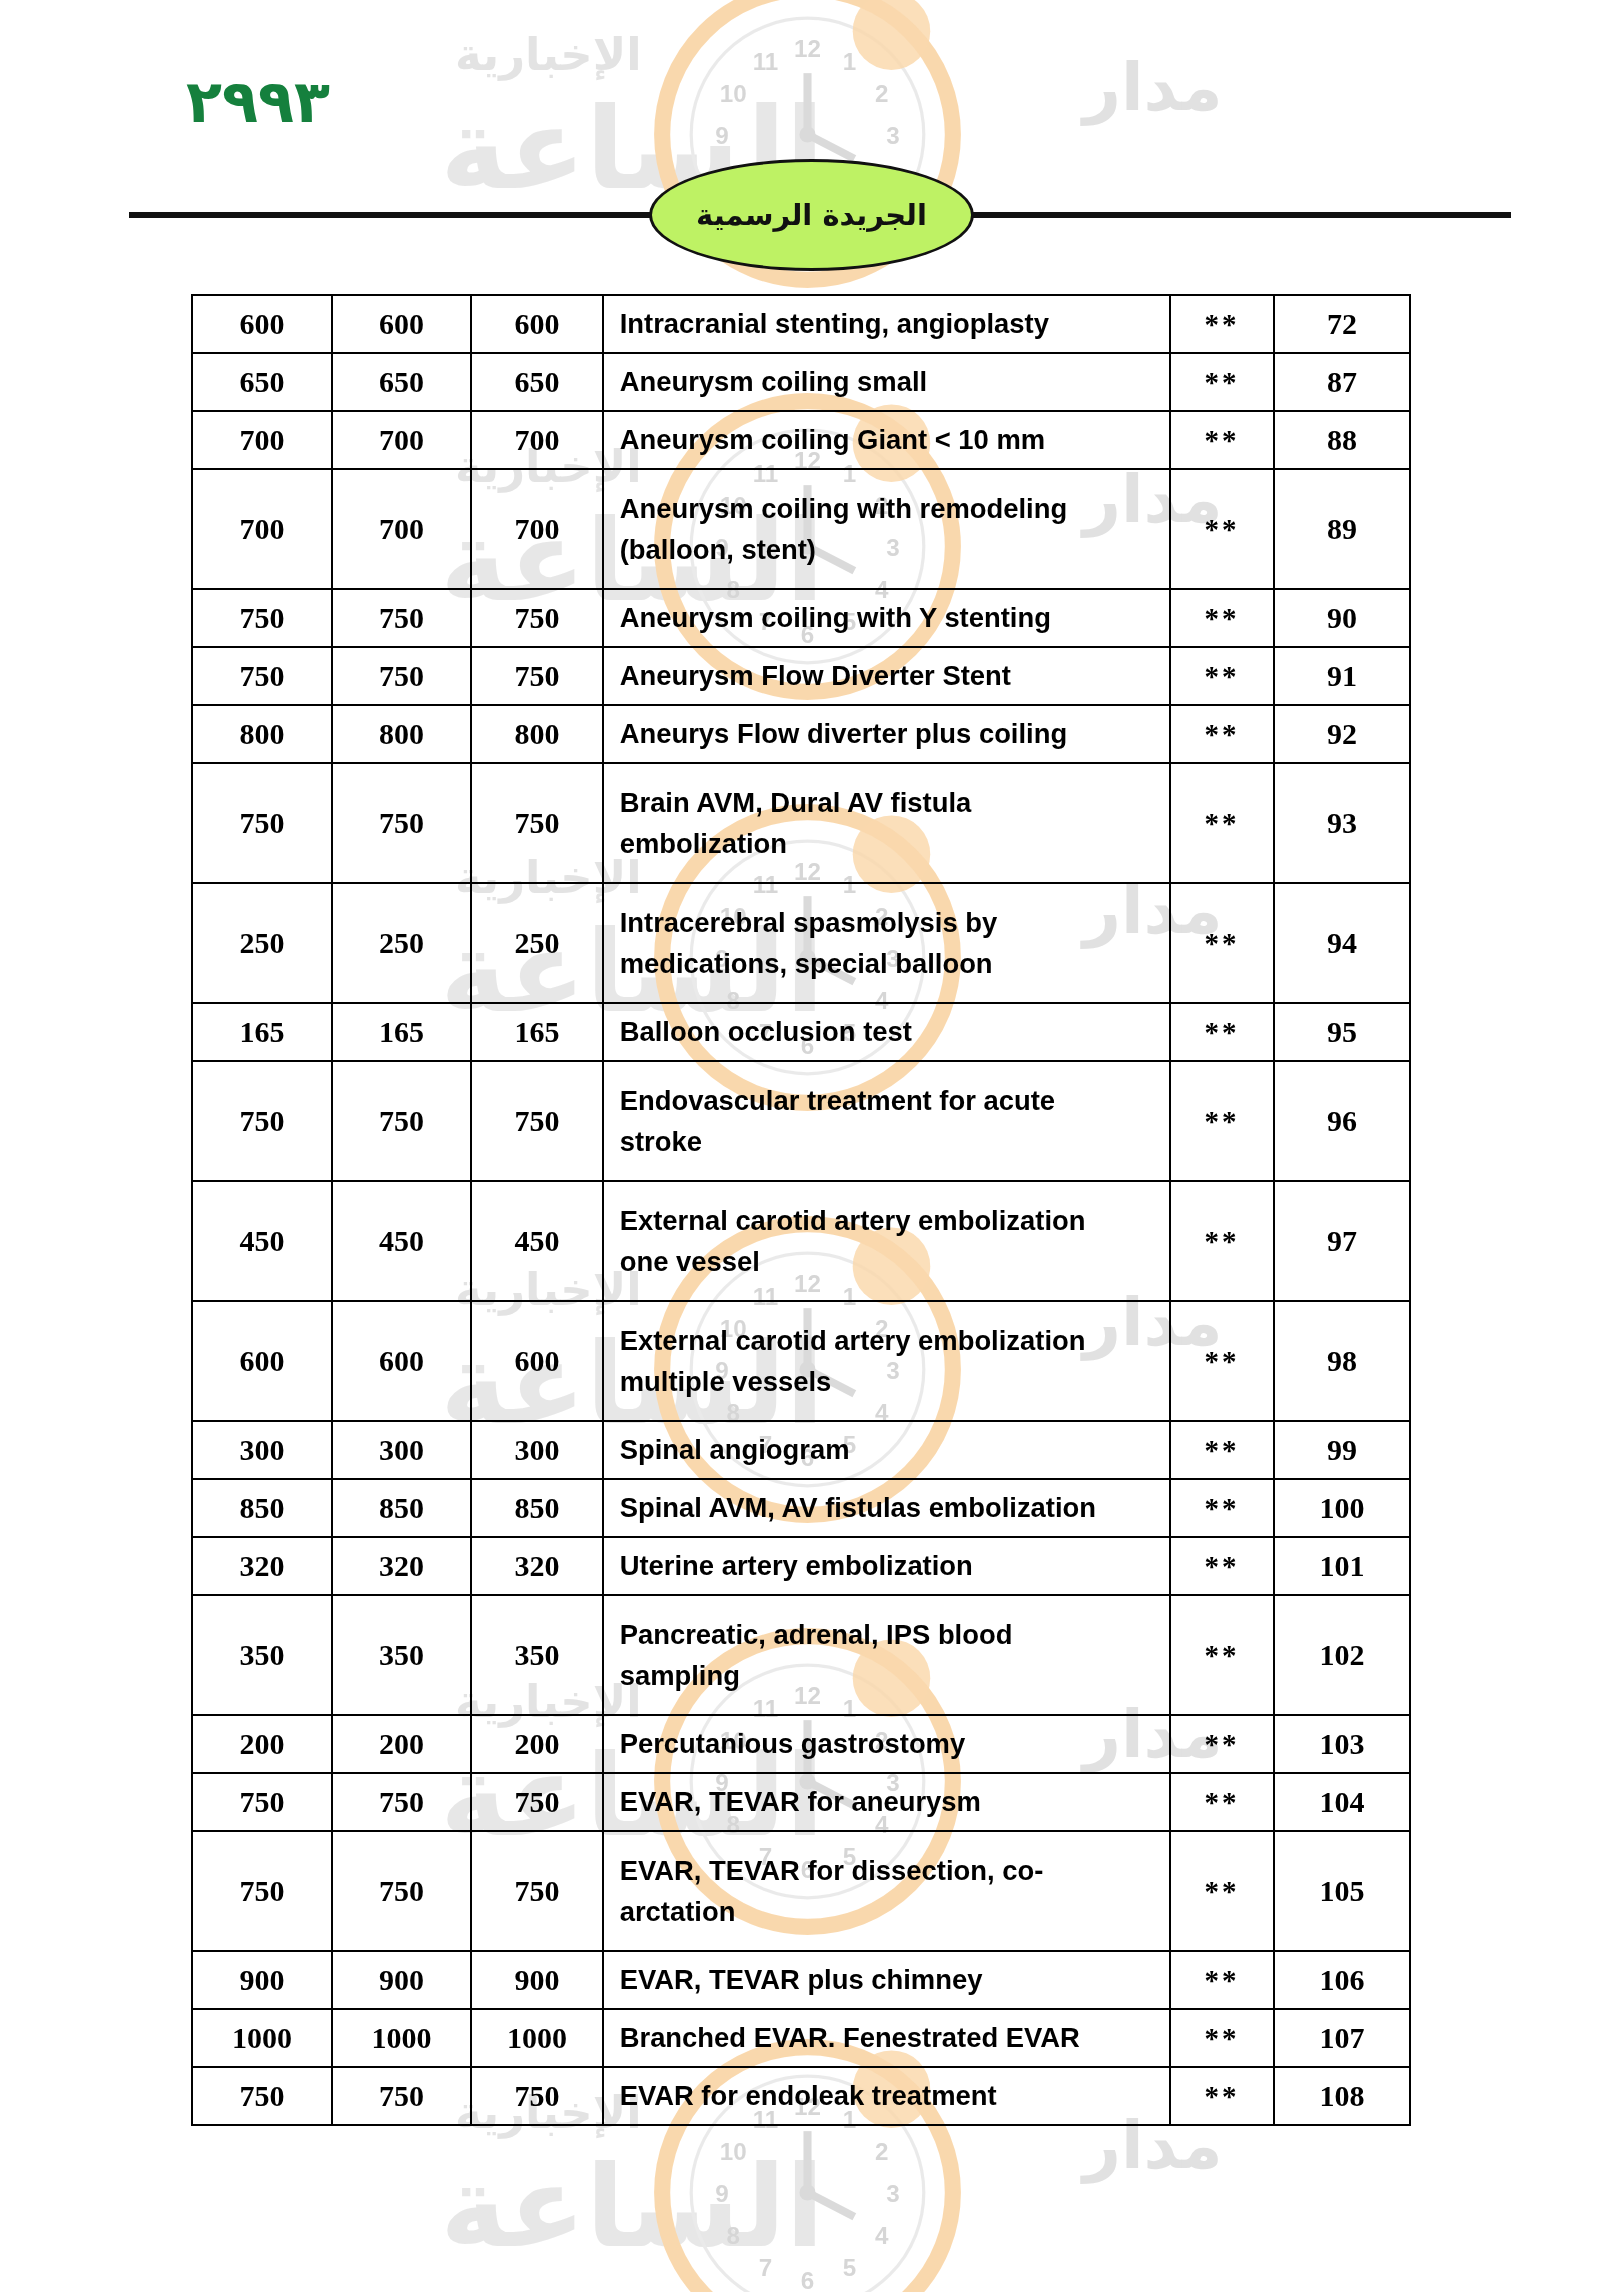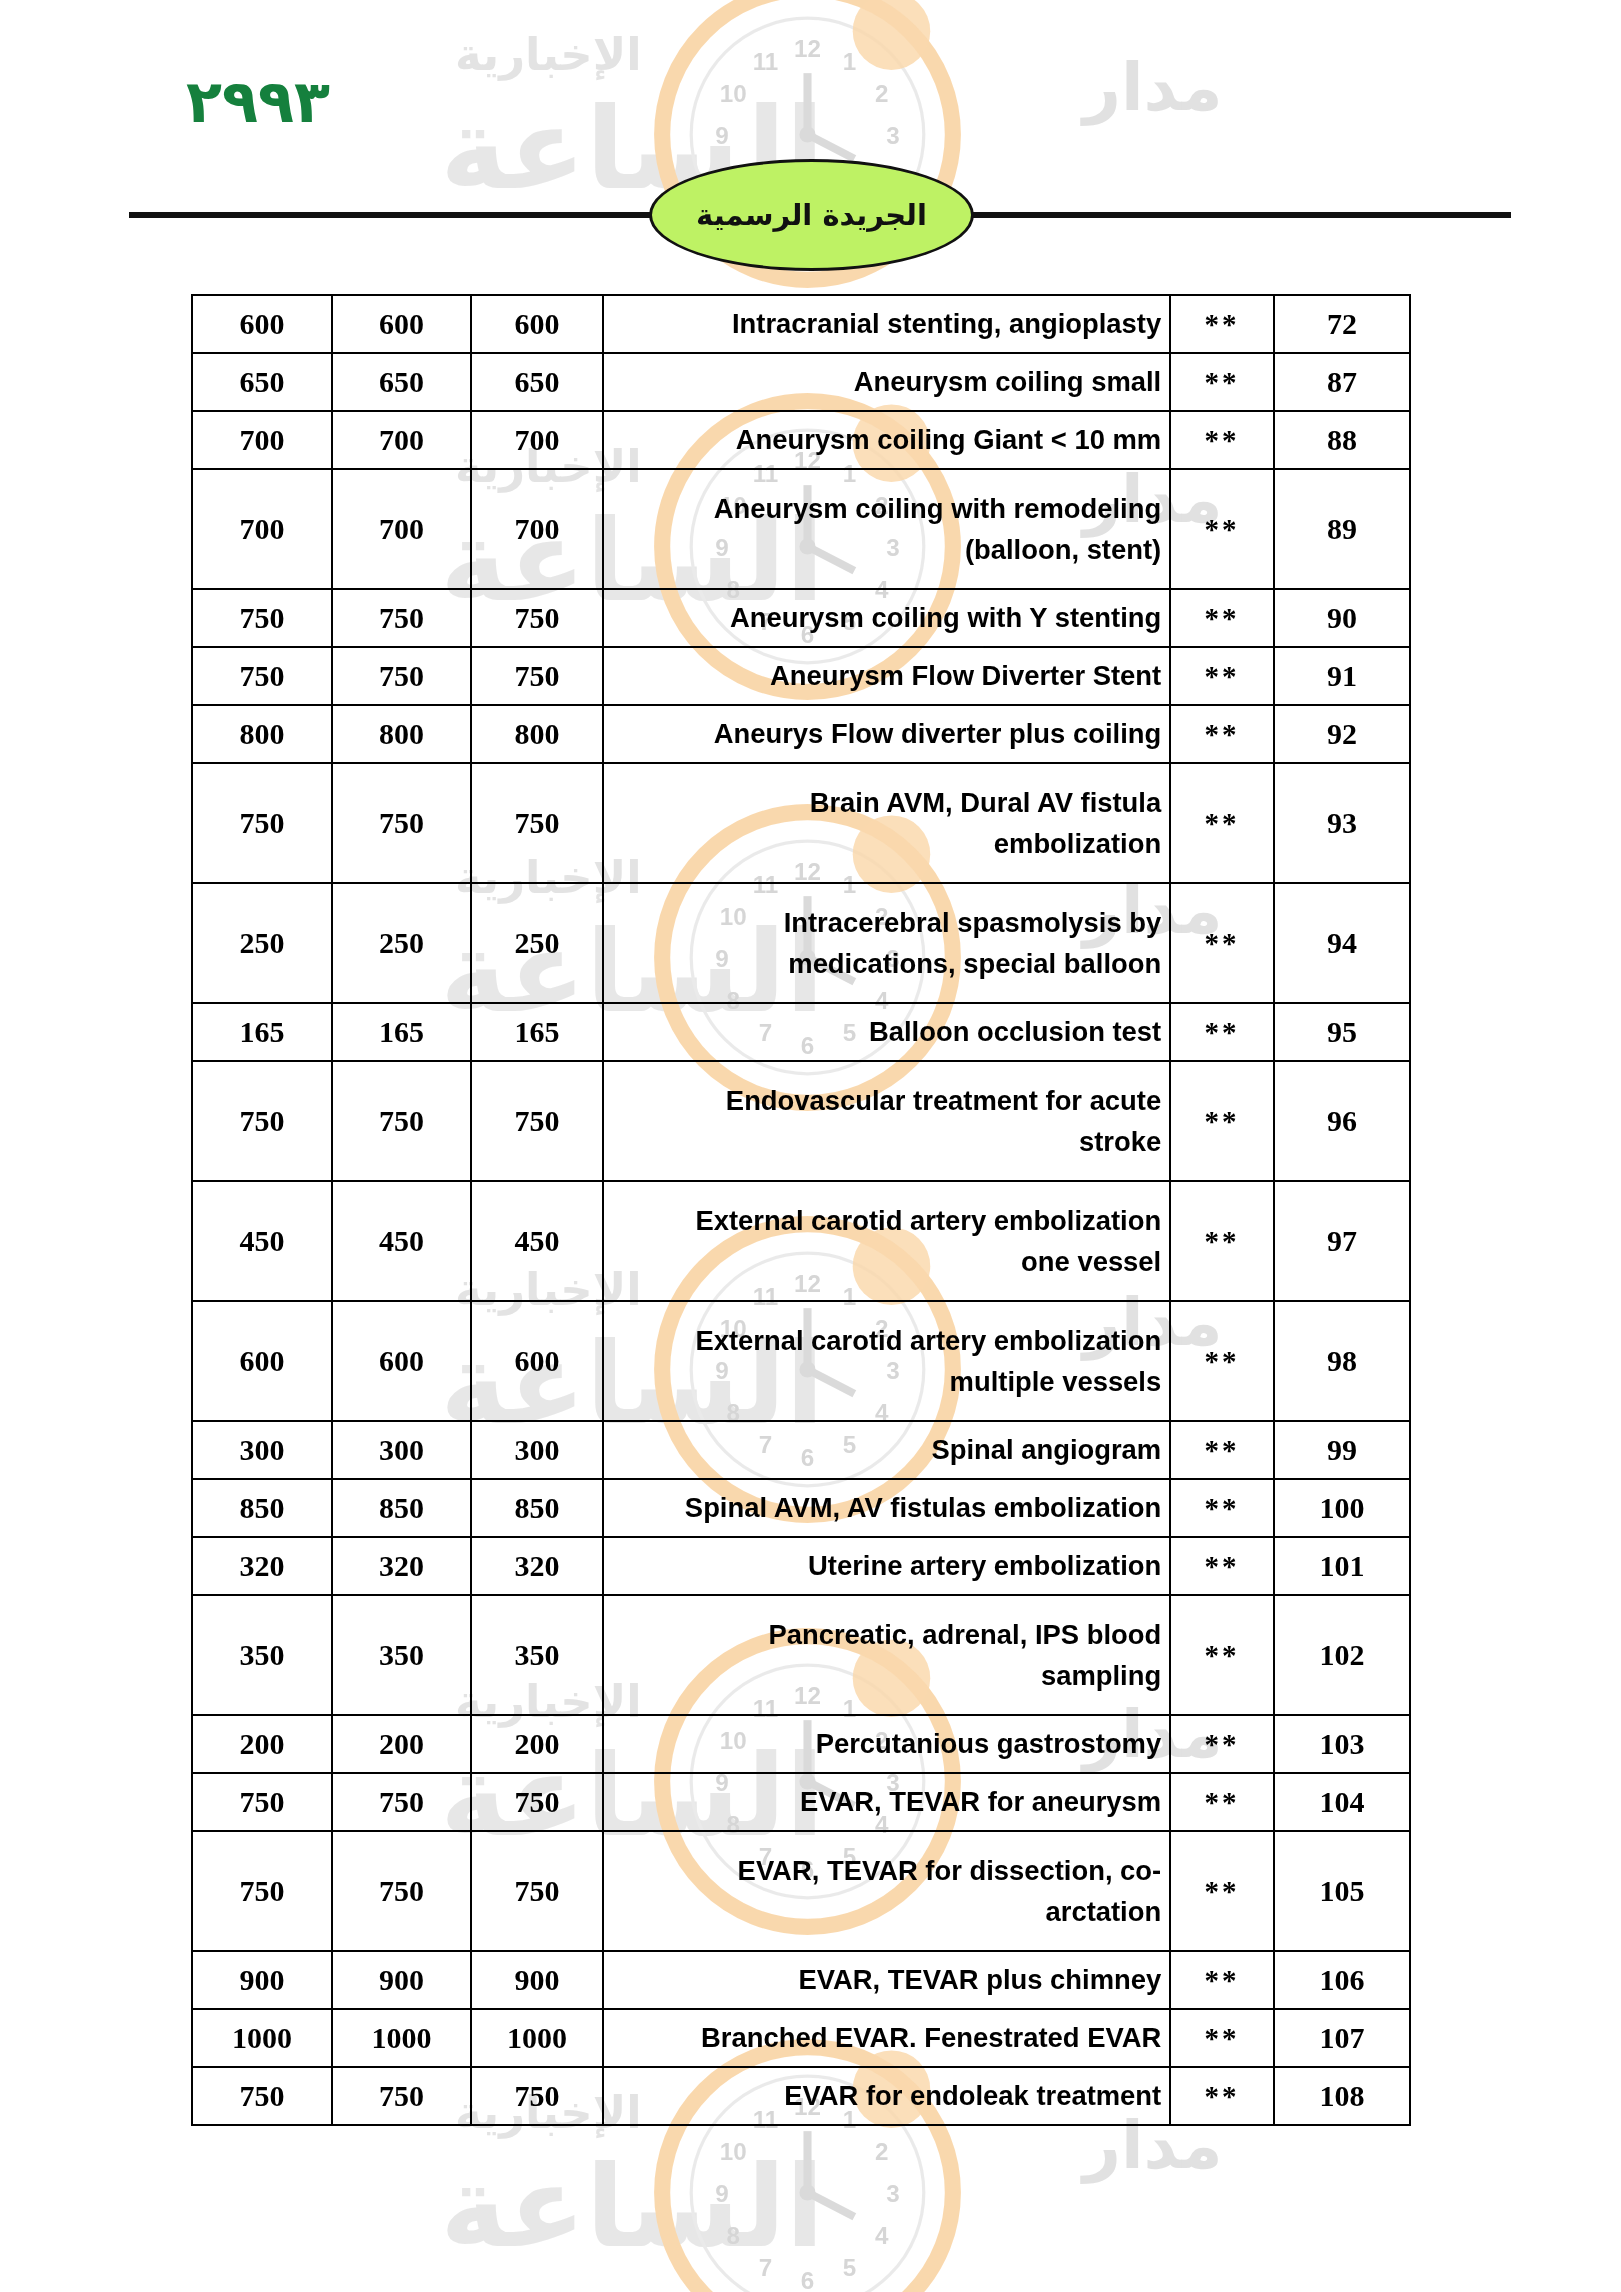--- a/index.html
+++ b/index.html
@@ -58,21 +58,21 @@
     border-collapse:collapse; z-index:1; background:transparent;
     table-layout:fixed;
   }
   .fees td { border:2px solid #000; vertical-align:middle; background:transparent; }
   .fees td.num, .fees td.idx {
     font-family:"Liberation Serif", serif; font-weight:bold;
     font-size:30px; text-align:center; color:#000;
   }
   .fees td.desc {
     font-family:"Liberation Sans", sans-serif; font-weight:bold;
-    font-size:27.4px; text-align:right; color:#000;
+    font-size:27.4px; text-align:left; color:#000;
     padding:5.9px 7.8px 5.9px 15.7px; white-space:pre-line; line-height:1.5;
   }
   .fees td.mark {
     font-family:"Liberation Serif", serif; font-weight:bold;
     font-size:29px; text-align:center; letter-spacing:2.9px; color:#000;
   }
   .fees tr { height:58px; }
   .fees tr.tall { height:120px; }
 </style>
 </head>

